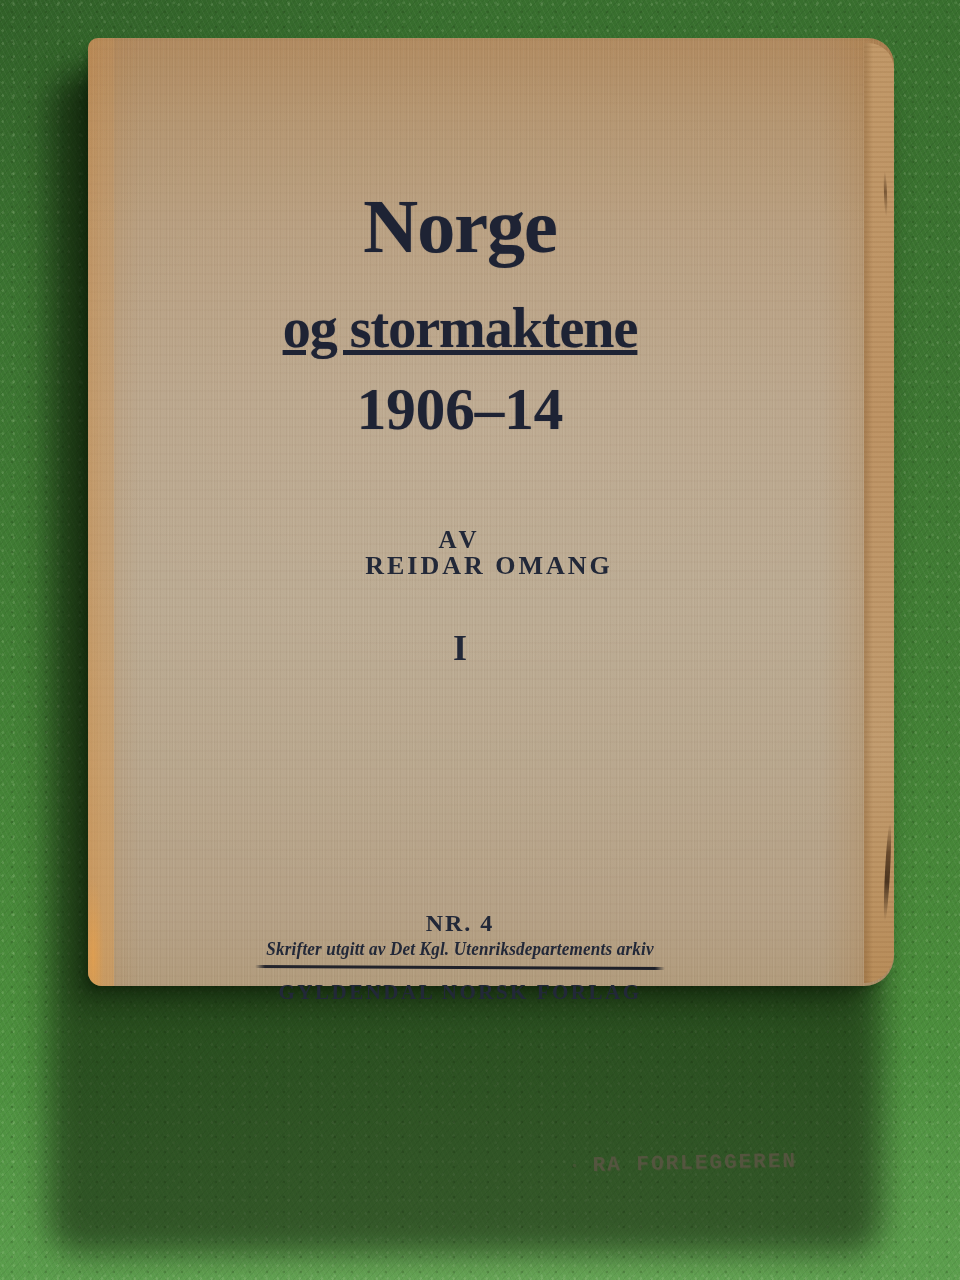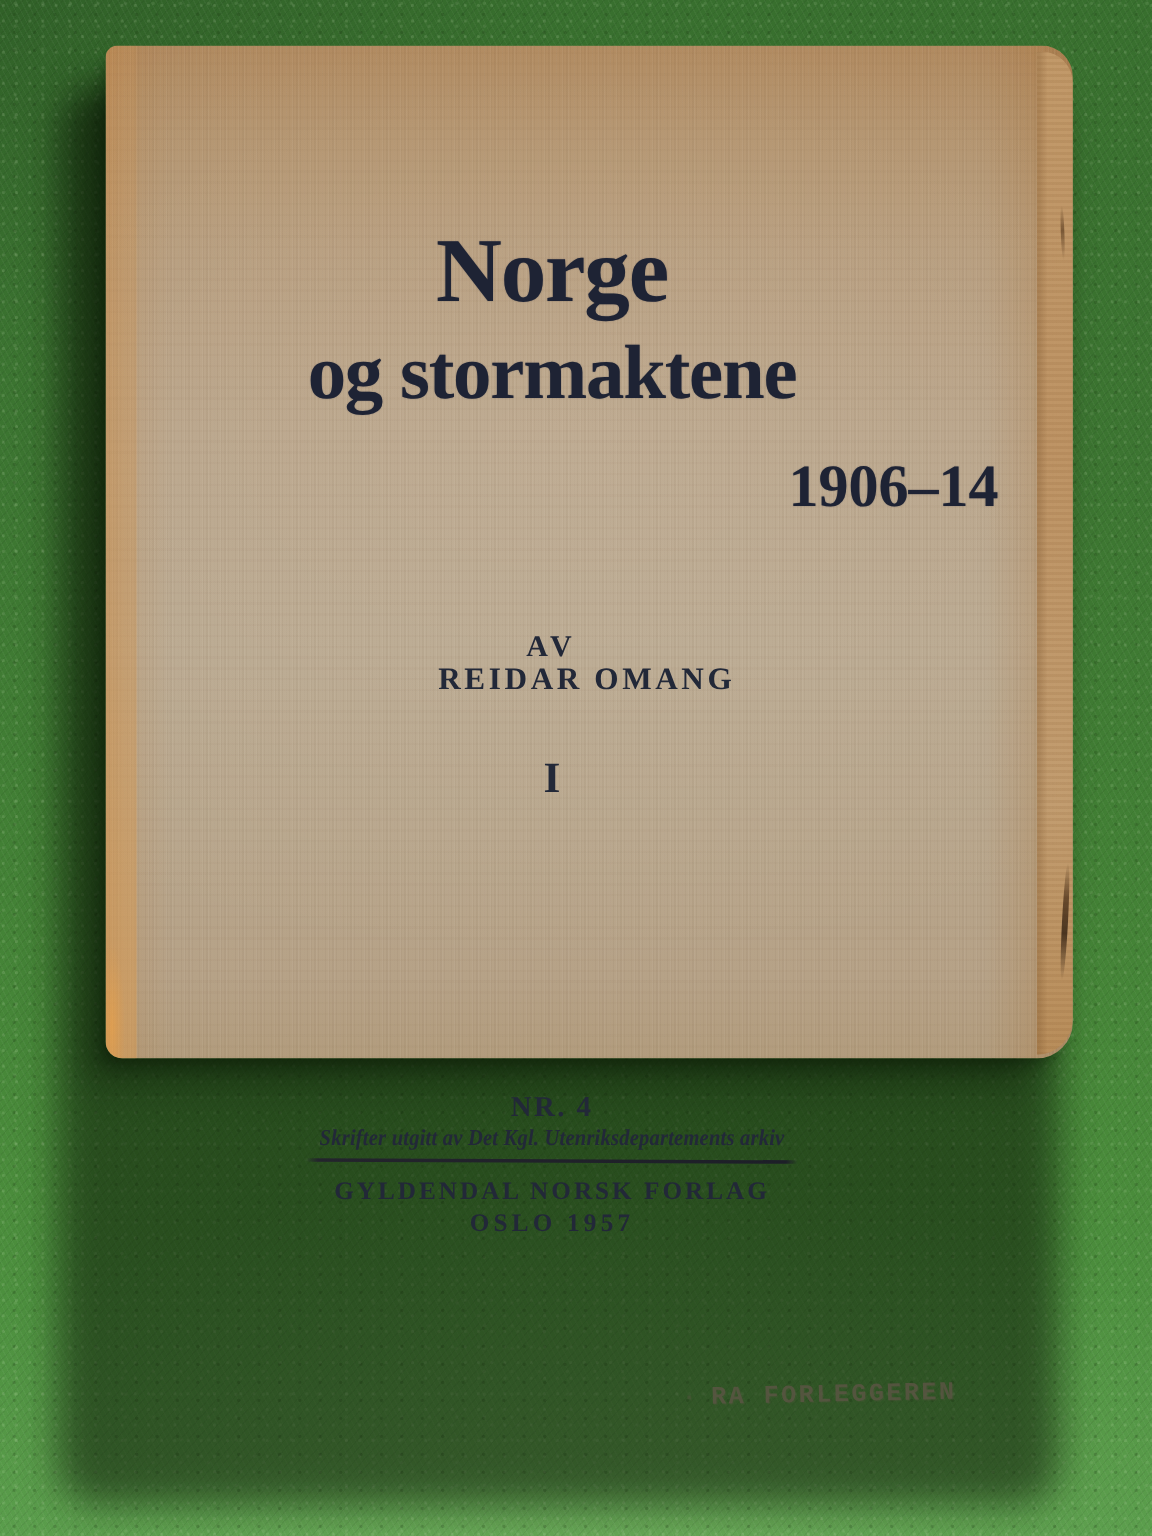--- a/index.html
+++ b/index.html
@@ -21,21 +21,21 @@
       repeating-linear-gradient(63deg, rgba(255,255,255,.035) 0 1px, transparent 1px 4px),
       repeating-linear-gradient(-48deg, rgba(0,0,0,.05) 0 1px, transparent 1px 5px);
     background-size:11px 13px,17px 15px,23px 19px,auto,auto;
   }
   
   .cast-shadow{
     position:absolute;left:48px;top:76px;width:834px;height:1178px;
     background:rgba(9,22,4,.52);border-radius:34px;filter:blur(15px);
   }
   .book{
-    position:absolute;left:88px;top:38px;width:806px;height:844px;
+    position:absolute;left:88px;top:38px;width:806px;height:948px;
     border-radius:10px 26px 30px 14px;
     background:
       radial-gradient(140% 80% at 48% 40%, rgba(255,252,245,.10), rgba(255,252,245,0) 65%),
       linear-gradient(90deg, rgba(186,122,56,.34) 0, rgba(186,122,56,.16) 16px, rgba(186,122,56,0) 54px,
         rgba(160,110,60,0) calc(100% - 72px), rgba(170,115,55,.22) calc(100% - 32px), rgba(150,95,40,.34) 100%),
       linear-gradient(180deg,#b0895e 0%,#b3936d 8%,#b69c7c 20%,#b8a388 38%,#b9a88f 60%,#b8a68c 78%,#b6a287 92%,#b29c7d 100%);
     box-shadow:-22px 24px 30px -8px rgba(8,20,4,.50), -6px 9px 10px -4px rgba(10,22,5,.32);
   }
   
   .book::before{
@@ -65,22 +65,22 @@
   }
   .nick{
     position:absolute;right:7px;top:128px;width:3px;height:46px;border-radius:50%;
     transform:rotate(-2deg);
     background:linear-gradient(180deg, rgba(61,35,14,0), rgba(70,42,18,.6) 45%, rgba(61,35,14,0));
   }
   .cover-text{position:absolute;left:0;right:62px;top:0;bottom:0;text-align:center;}
   .line{position:absolute;width:100%;color:#222838;font-weight:700;}
   .title{color:#1e2334;text-shadow:0 0 1px rgba(24,30,54,.45);}
   .t1{top:150px;font-size:76px;letter-spacing:-1px;line-height:1;}
-  .t2{top:241px;font-size:64px;letter-spacing:-1px;line-height:1;}
-  .years{top:342px;font-size:50px;letter-spacing:0;line-height:1;color:#1e2334;text-shadow:0 0 1px rgba(24,30,54,.45);text-align:right;}
+  .t2{top:262px;font-size:56px;letter-spacing:-1px;line-height:1;text-decoration:underline;}
+  .years{top:342px;font-size:59px;letter-spacing:0;line-height:1;color:#1e2334;text-shadow:0 0 1px rgba(24,30,54,.45);}
   .av{top:488px;font-size:25px;letter-spacing:5px;}
   .author{top:513px;font-size:26px;letter-spacing:3px;padding-left:29px;}
   .volume{top:592px;font-size:36px;line-height:1;}
   .nr{top:872px;font-size:24px;letter-spacing:2px;}
   .series{top:900px;font-size:19px;font-style:italic;transform:scaleX(.9);transform-origin:50% 50%;letter-spacing:.2px;}
   .rule{
     position:absolute;top:928px;left:50%;width:410px;height:3px;border-radius:2px;
     transform:translateX(-50%) rotate(.25deg);
     background:linear-gradient(90deg, rgba(30,32,42,0) 0, #23242c 10px, #1d1f28 calc(100% - 10px), rgba(30,32,42,0) 100%);
   }
@@ -111,18 +111,17 @@
       <div class="line title t1">Norge</div>
       <div class="line title t2">og stormaktene</div>
       <div class="line years">1906–14</div>
       <div class="line av">AV</div>
       <div class="line author">REIDAR OMANG</div>
       <div class="line volume">I</div>
       <div class="line nr">NR. 4</div>
       <div class="line series">Skrifter utgitt av Det Kgl. Utenriksdepartements arkiv</div>
       <div class="rule"></div>
       <div class="line publisher">GYLDENDAL NORSK FORLAG</div>
-      <div class="line cityyear">OSLO 1957</div>
     </div>
 
     <div class="stamp">RA FORLEGGEREN</div>
   </div>
 </div>
 
 </body></html>

